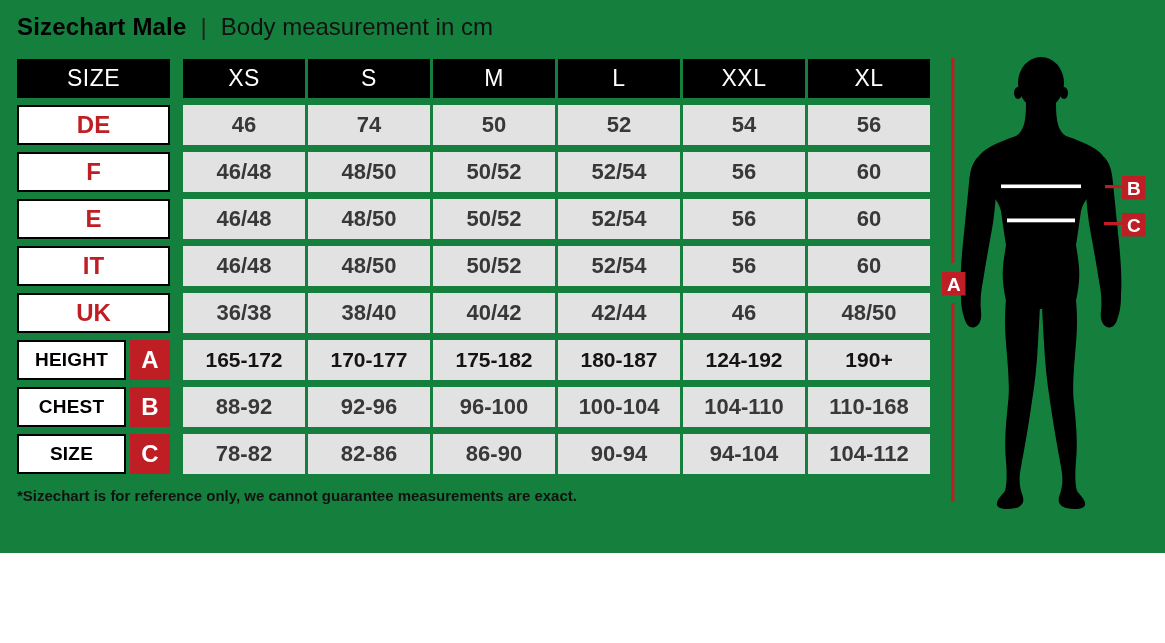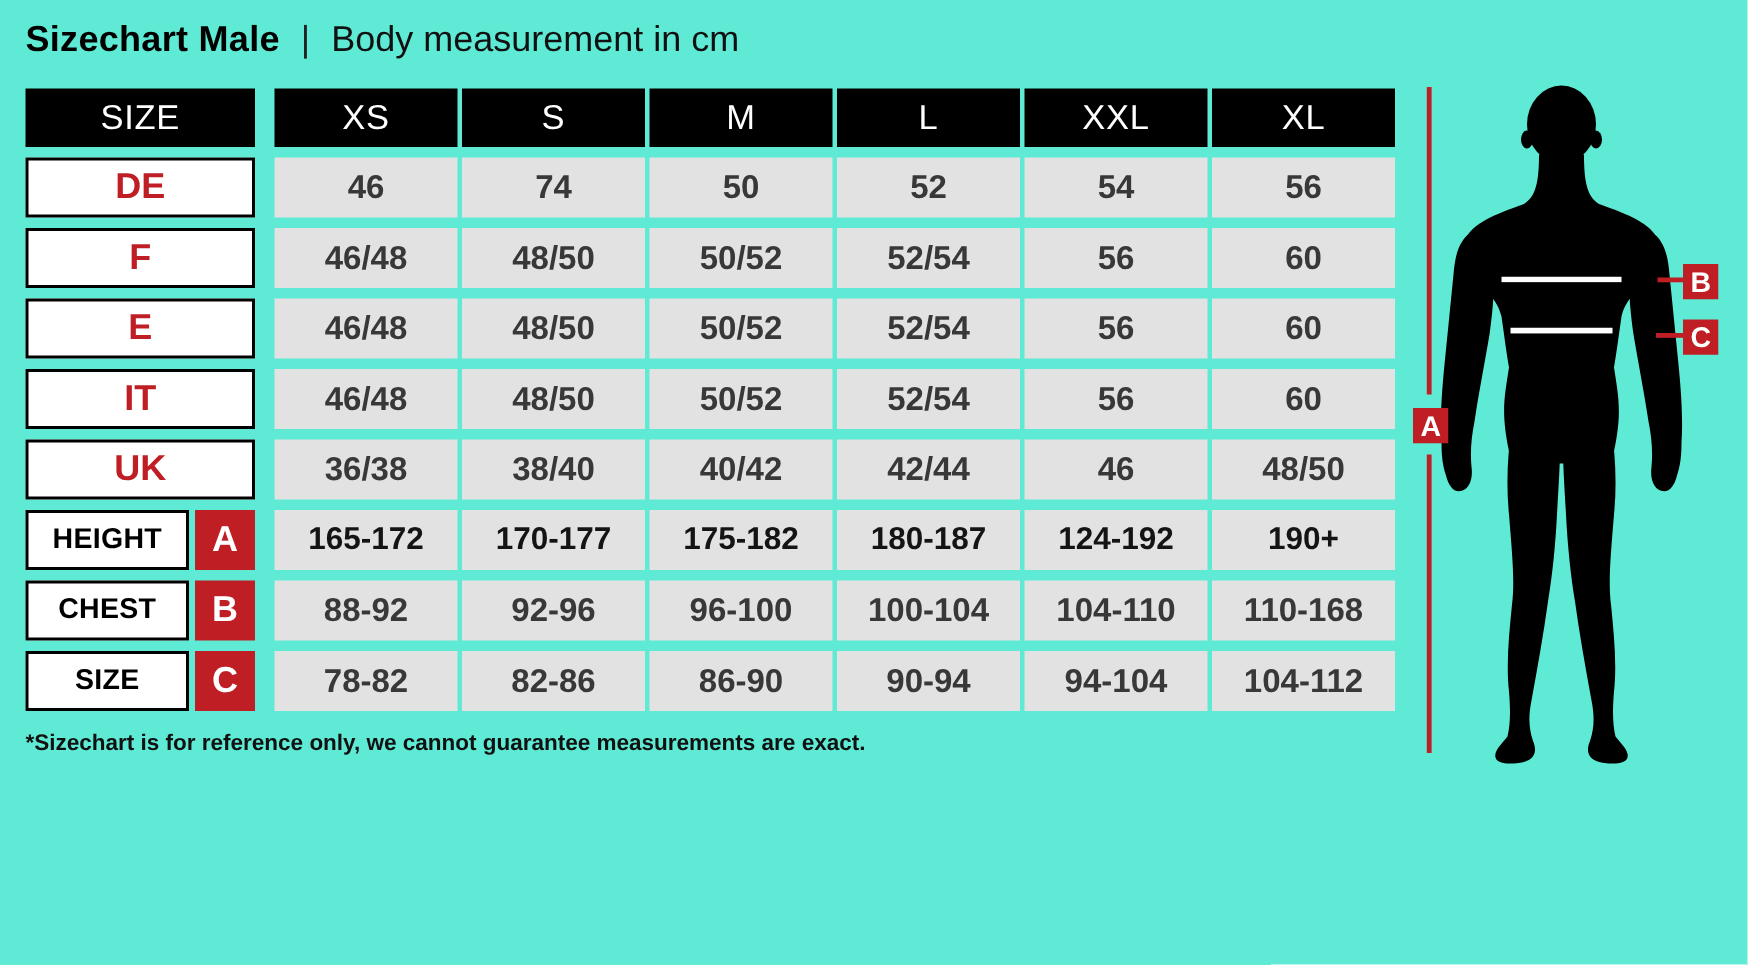--- a/index.html
+++ b/index.html
@@ -1,18 +1,18 @@
 <!DOCTYPE html>
 <html><head>
 <meta charset="utf-8">
 <style>
   * { box-sizing: border-box; }
   html,body { margin:0; padding:0; background:#fff; }
   body { font-family:"Liberation Sans","DejaVu Sans",sans-serif; }
-  .page { position:relative; width:1165px; height:643px; background:#5eead4; overflow:hidden;text-align:right; }
+  .page { position:relative; width:1165px; height:553px; background:#15803d; overflow:hidden;text-align:right; }
 
   
   .title-bar { position:absolute; left:17px; top:13px; display:flex; align-items:baseline; font-size:24px; color:#111; }
   .title-main { font-weight:bold; color:#000; letter-spacing:0.2px; }
   .title-divider { margin:0 14px; color:#222; }
 
   
   .size-table { position:absolute; left:17px; top:59px; }
   .row { display:flex; height:40px; margin-bottom:7px; }
   .row.header-row { height:39px; }

